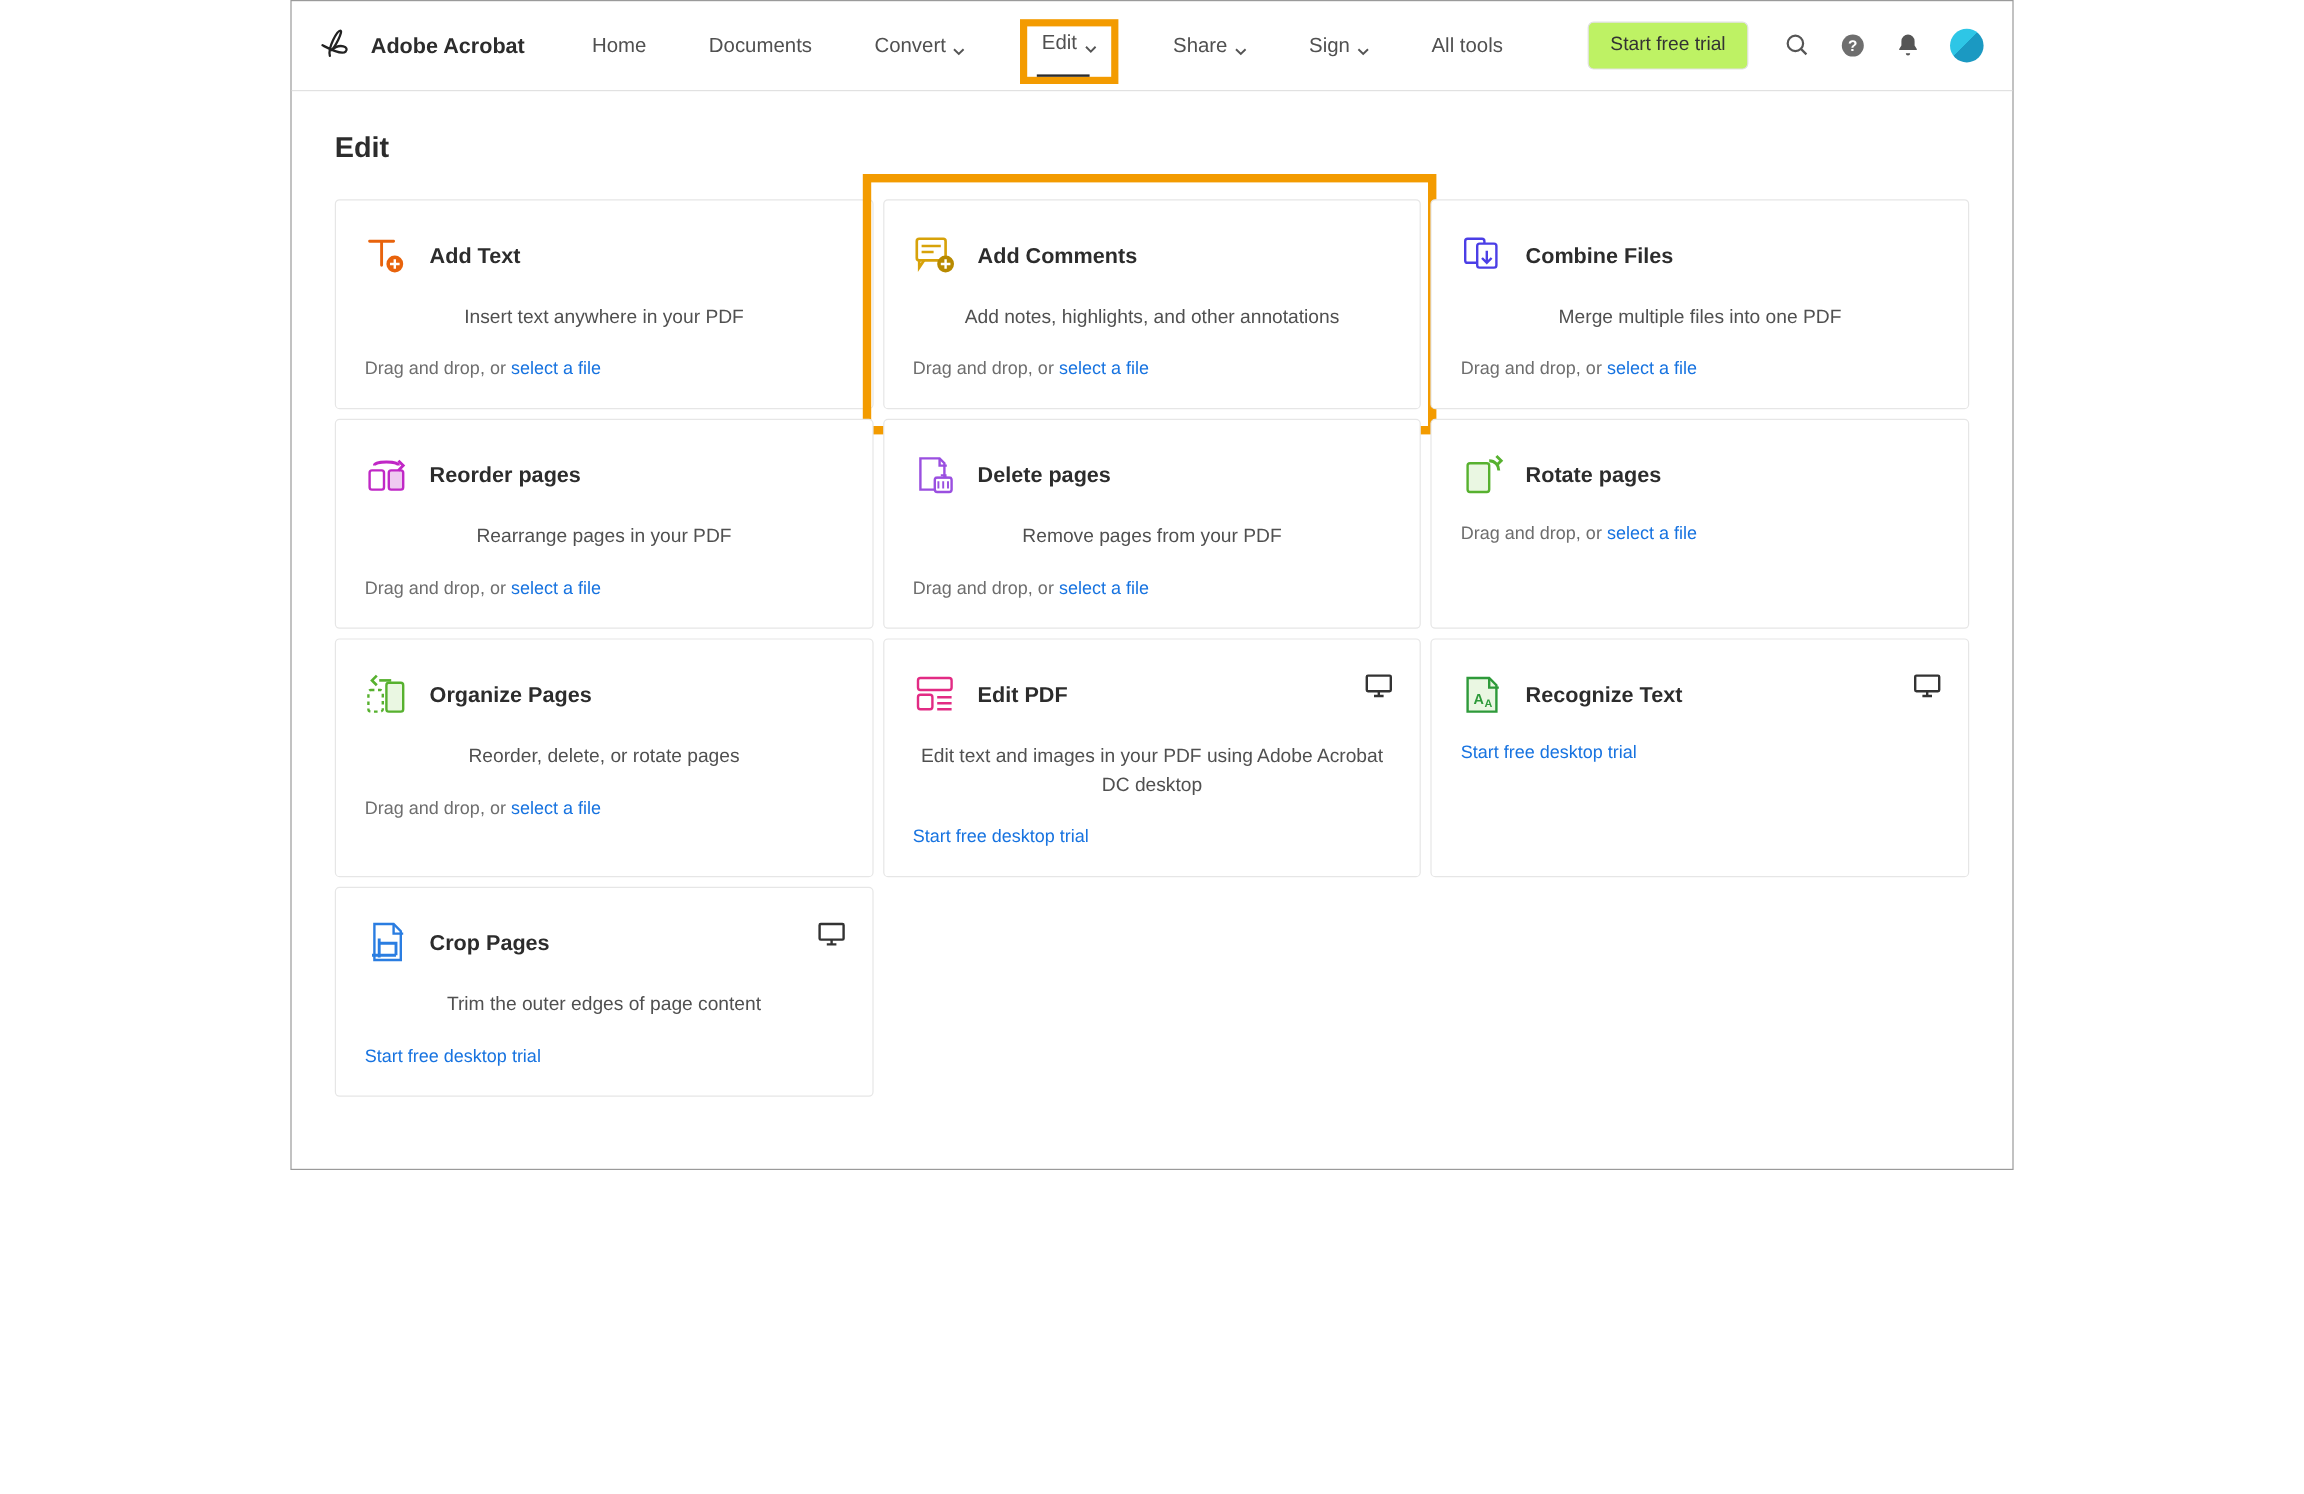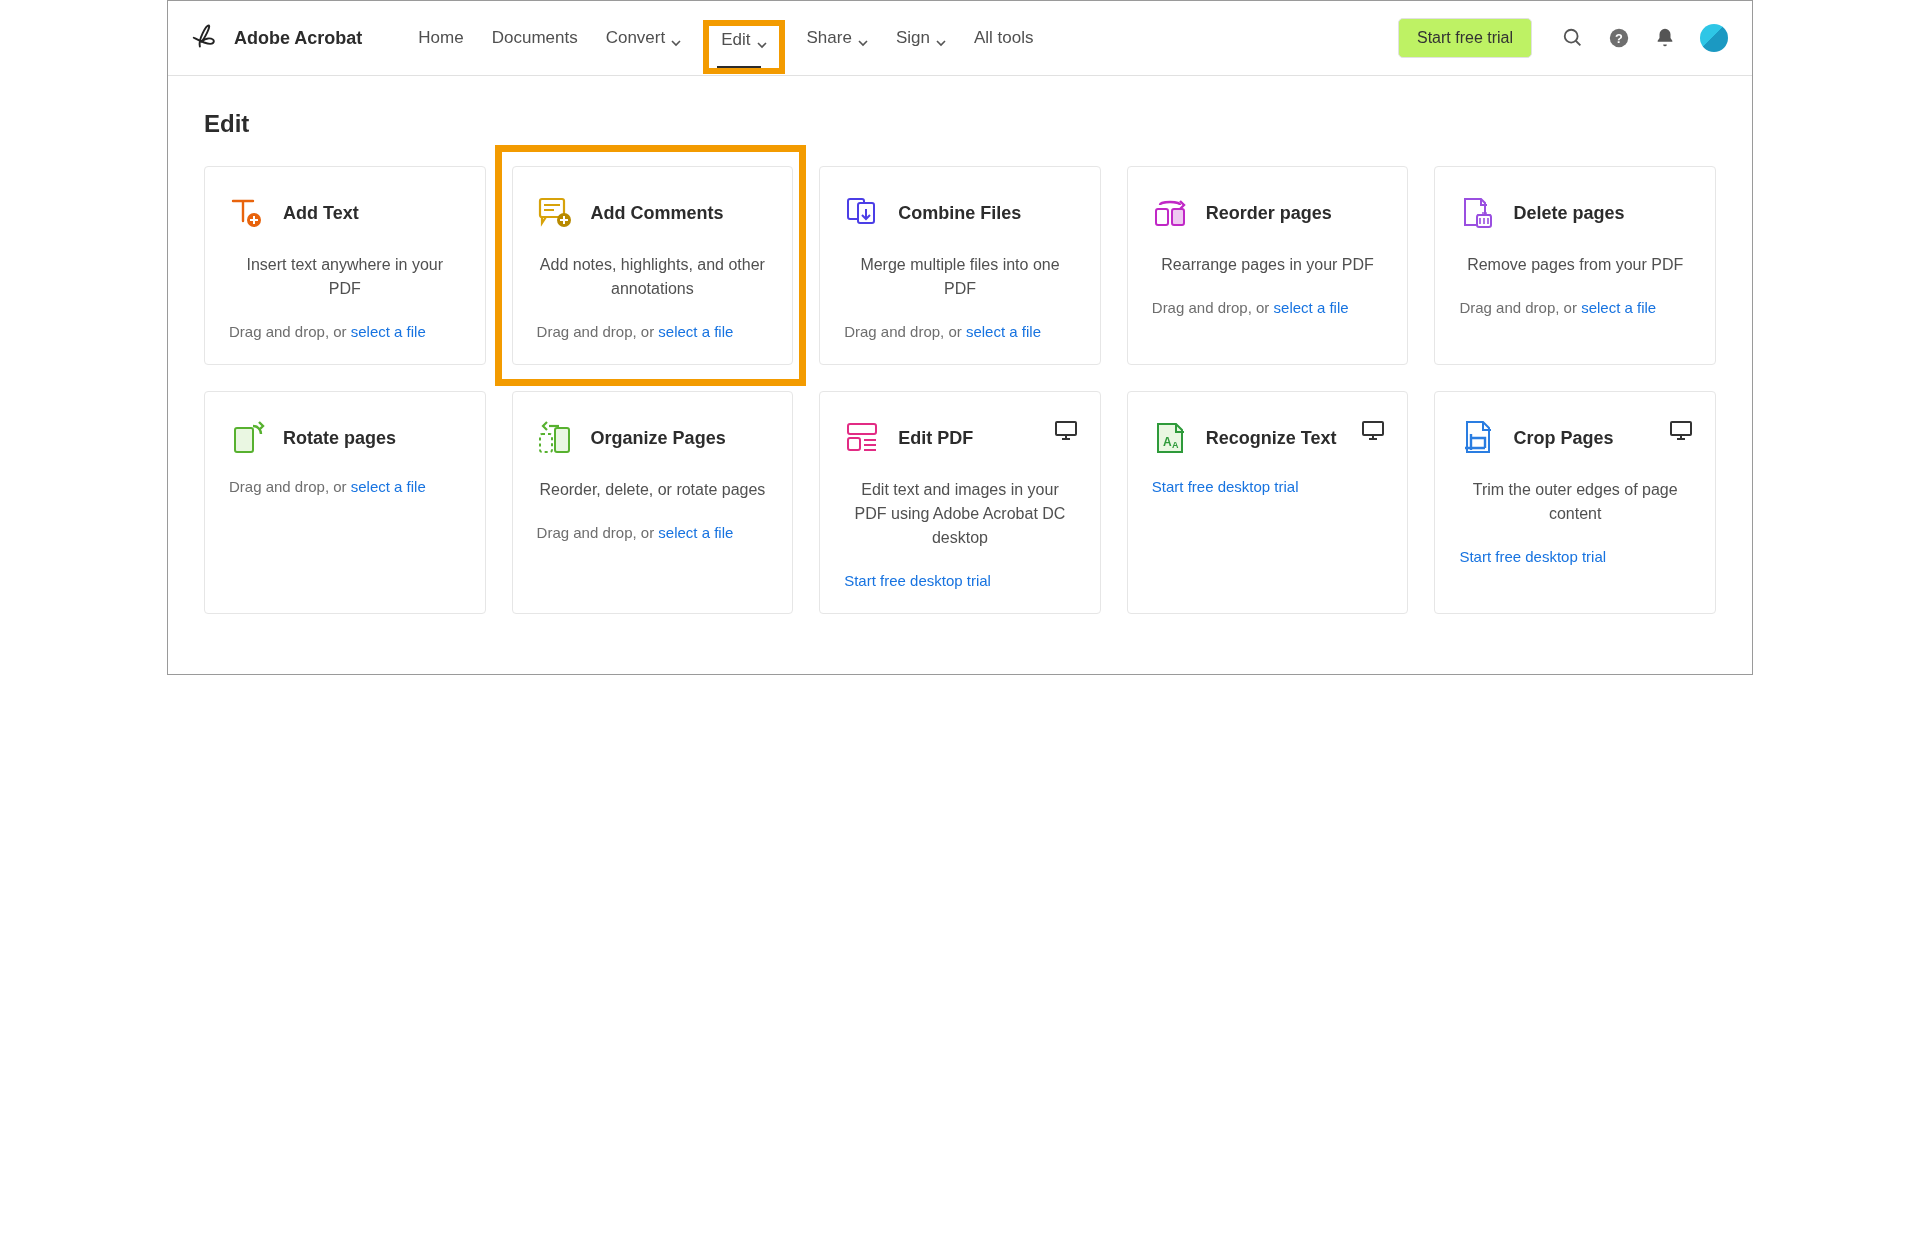--- a/index.html
+++ b/index.html
@@ -7,38 +7,38 @@
     --muted:#6e6e6e;
     --link:#1773e0;
     --border:#e1e1e1;
     --card-border:#e6e6e6;
     --page:#ffffff;
     --highlight:#f39b12;
     --highlight-border:#f39b00;
   }
   html,body{margin:0;padding:0;background:#fff;font-family:"Segoe UI",Arial,Helvetica,sans-serif;color:var(--text);}
   .frame{
-    width:1586px;
+    width:1436px;
     margin:0 auto;
     border:1px solid #9a9a9a;
     background:var(--page);
     box-sizing:border-box;
   }
   
   .topbar{
     display:flex;
     align-items:center;
     padding:0 24px;
     height:74px;
     border-bottom:1px solid var(--border);
     position:relative;
   }
   .brand{display:flex;align-items:center;gap:14px;font-weight:700;font-size:18px;}
   .brand svg{width:28px;height:28px;}
-  .nav{display:flex;align-items:center;gap:24px;margin-left:54px;}
+  .nav{display:flex;align-items:flex-start;gap:48px;margin-left:54px;}
   .nav-item{color:#505050;font-size:17px;display:flex;align-items:center;gap:6px;cursor:pointer;position:relative;padding:6px 2px;}
   .nav-item .chev{width:10px;height:10px;}
   .nav-edit-wrap{
     position:relative;
     padding:4px 14px 22px 14px;
     margin-bottom:-22px;
   }
   .nav-edit-wrap::before{
     content:"";
     position:absolute;
@@ -60,22 +60,22 @@
     background:#bef264;
   }
   .icons{display:flex;align-items:center;gap:24px;margin-left:30px;}
   .icon-btn{display:flex;align-items:center;justify-content:center;cursor:pointer;color:#5a5a5a;}
   .avatar{width:28px;height:28px;border-radius:50%;background:linear-gradient(135deg,#2ec6e6 45%,#1b99c2 46%);}
   
   .page{padding:34px 36px 60px;}
   .page-title{font-size:24px;font-weight:700;margin:0 0 28px 0;}
   .grid{
     display:grid;
-    grid-template-columns:repeat(5, 1fr);
-    gap:26px;
+    grid-template-columns:repeat(3, 1fr);
+    gap:8px;
   }
   .card{
     border:1px solid var(--card-border);
     border-radius:4px;
     padding:28px 24px 24px;
     background:#fff;
     position:relative;
     min-height:170px;
     box-sizing:border-box;
   }

